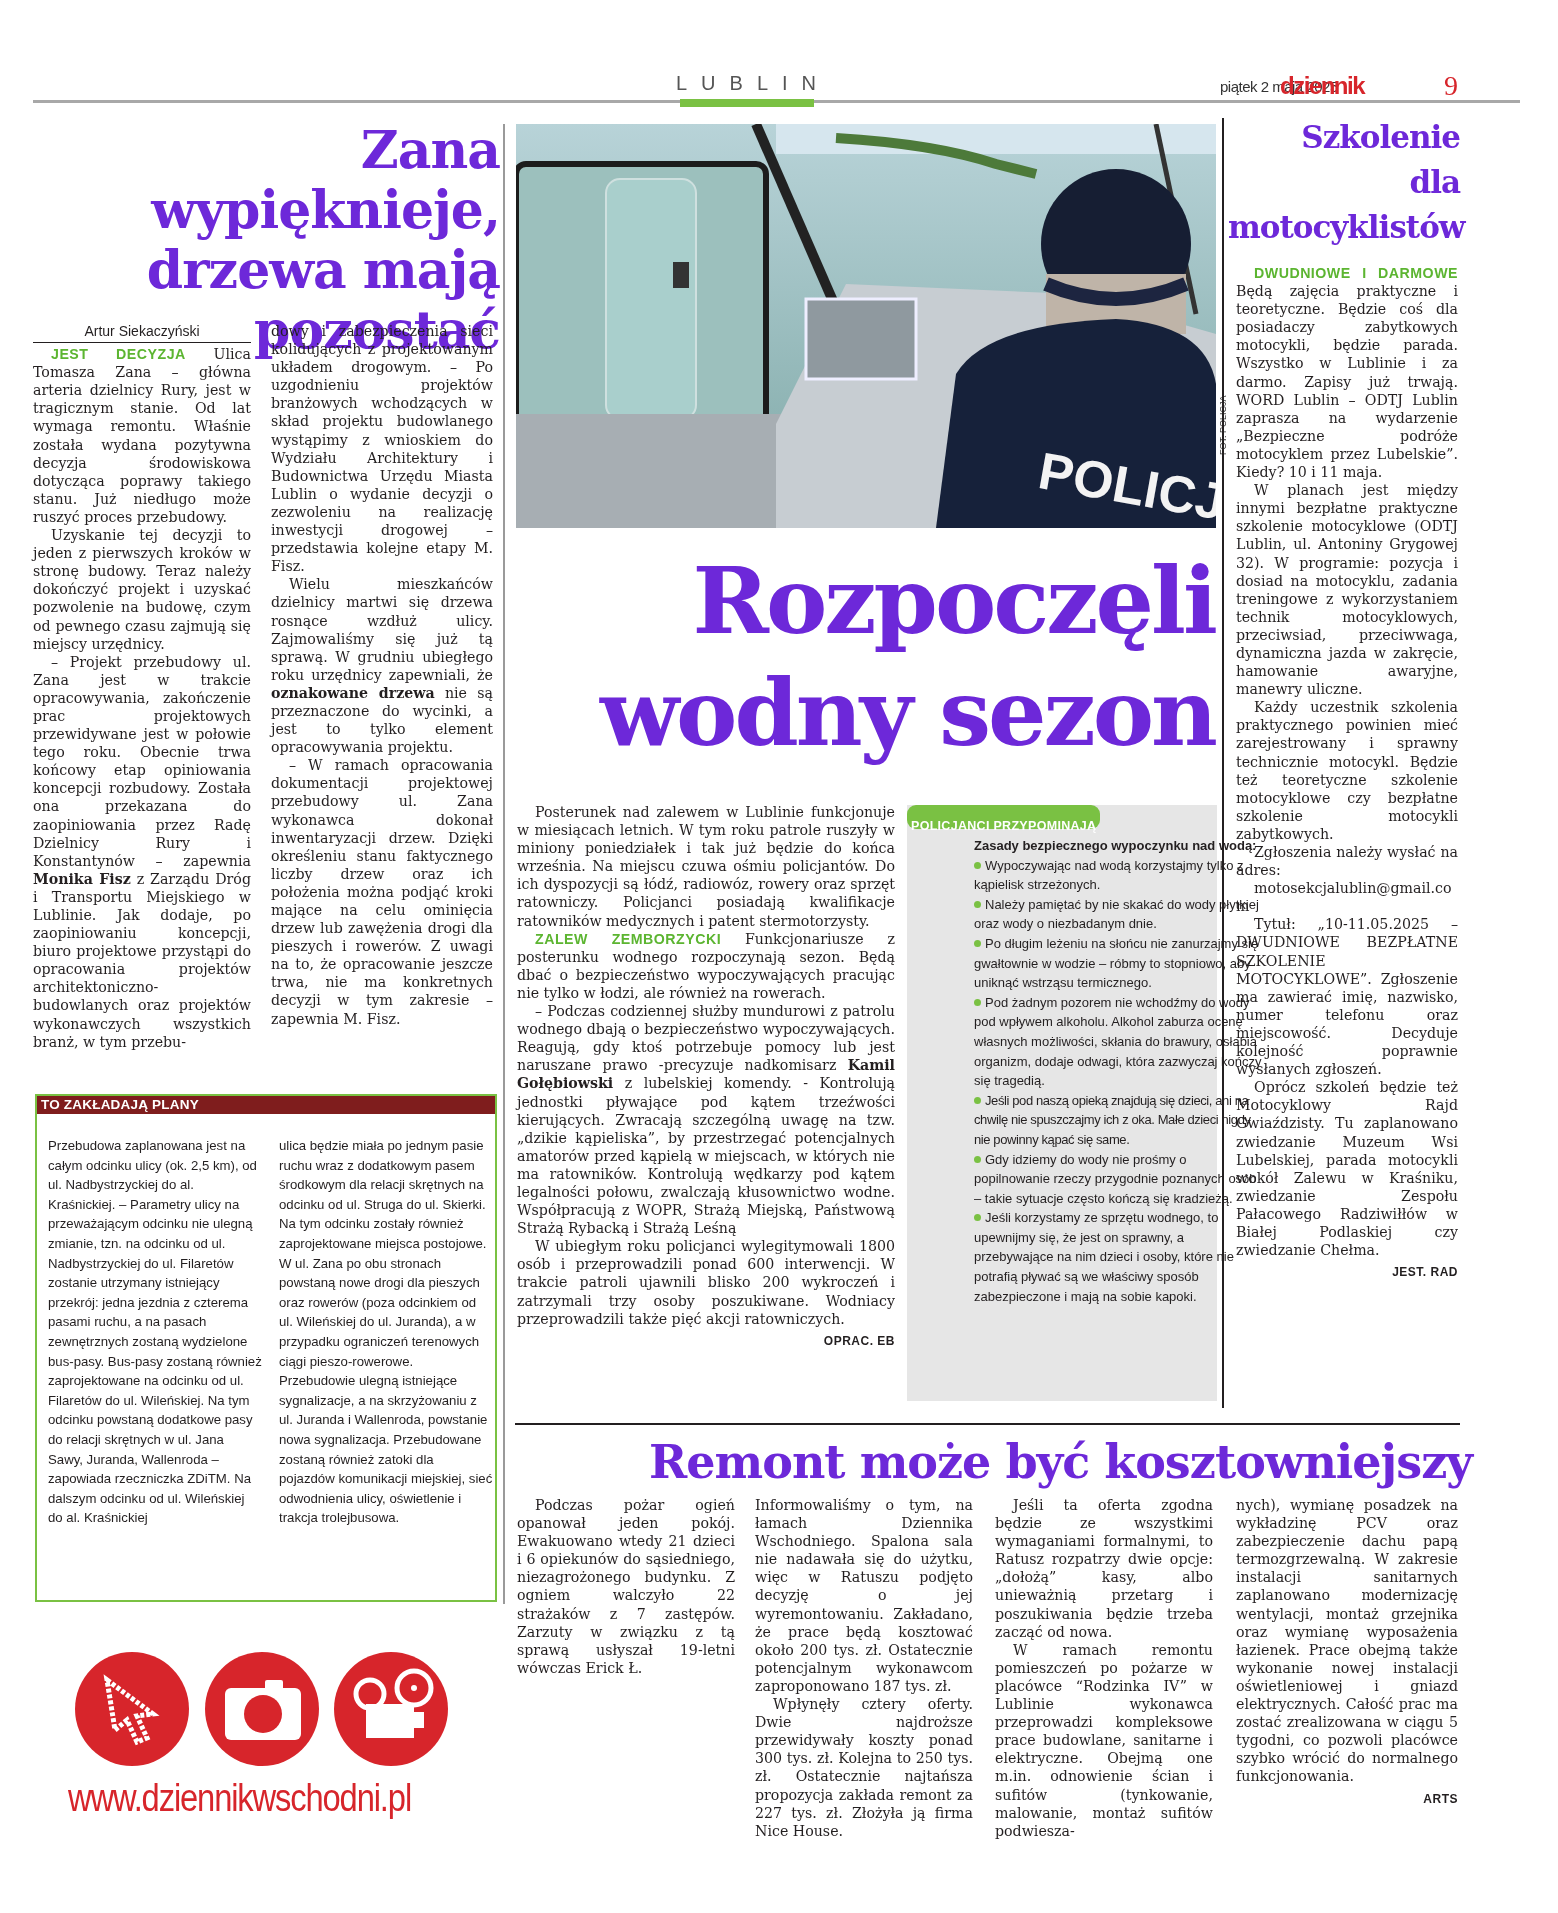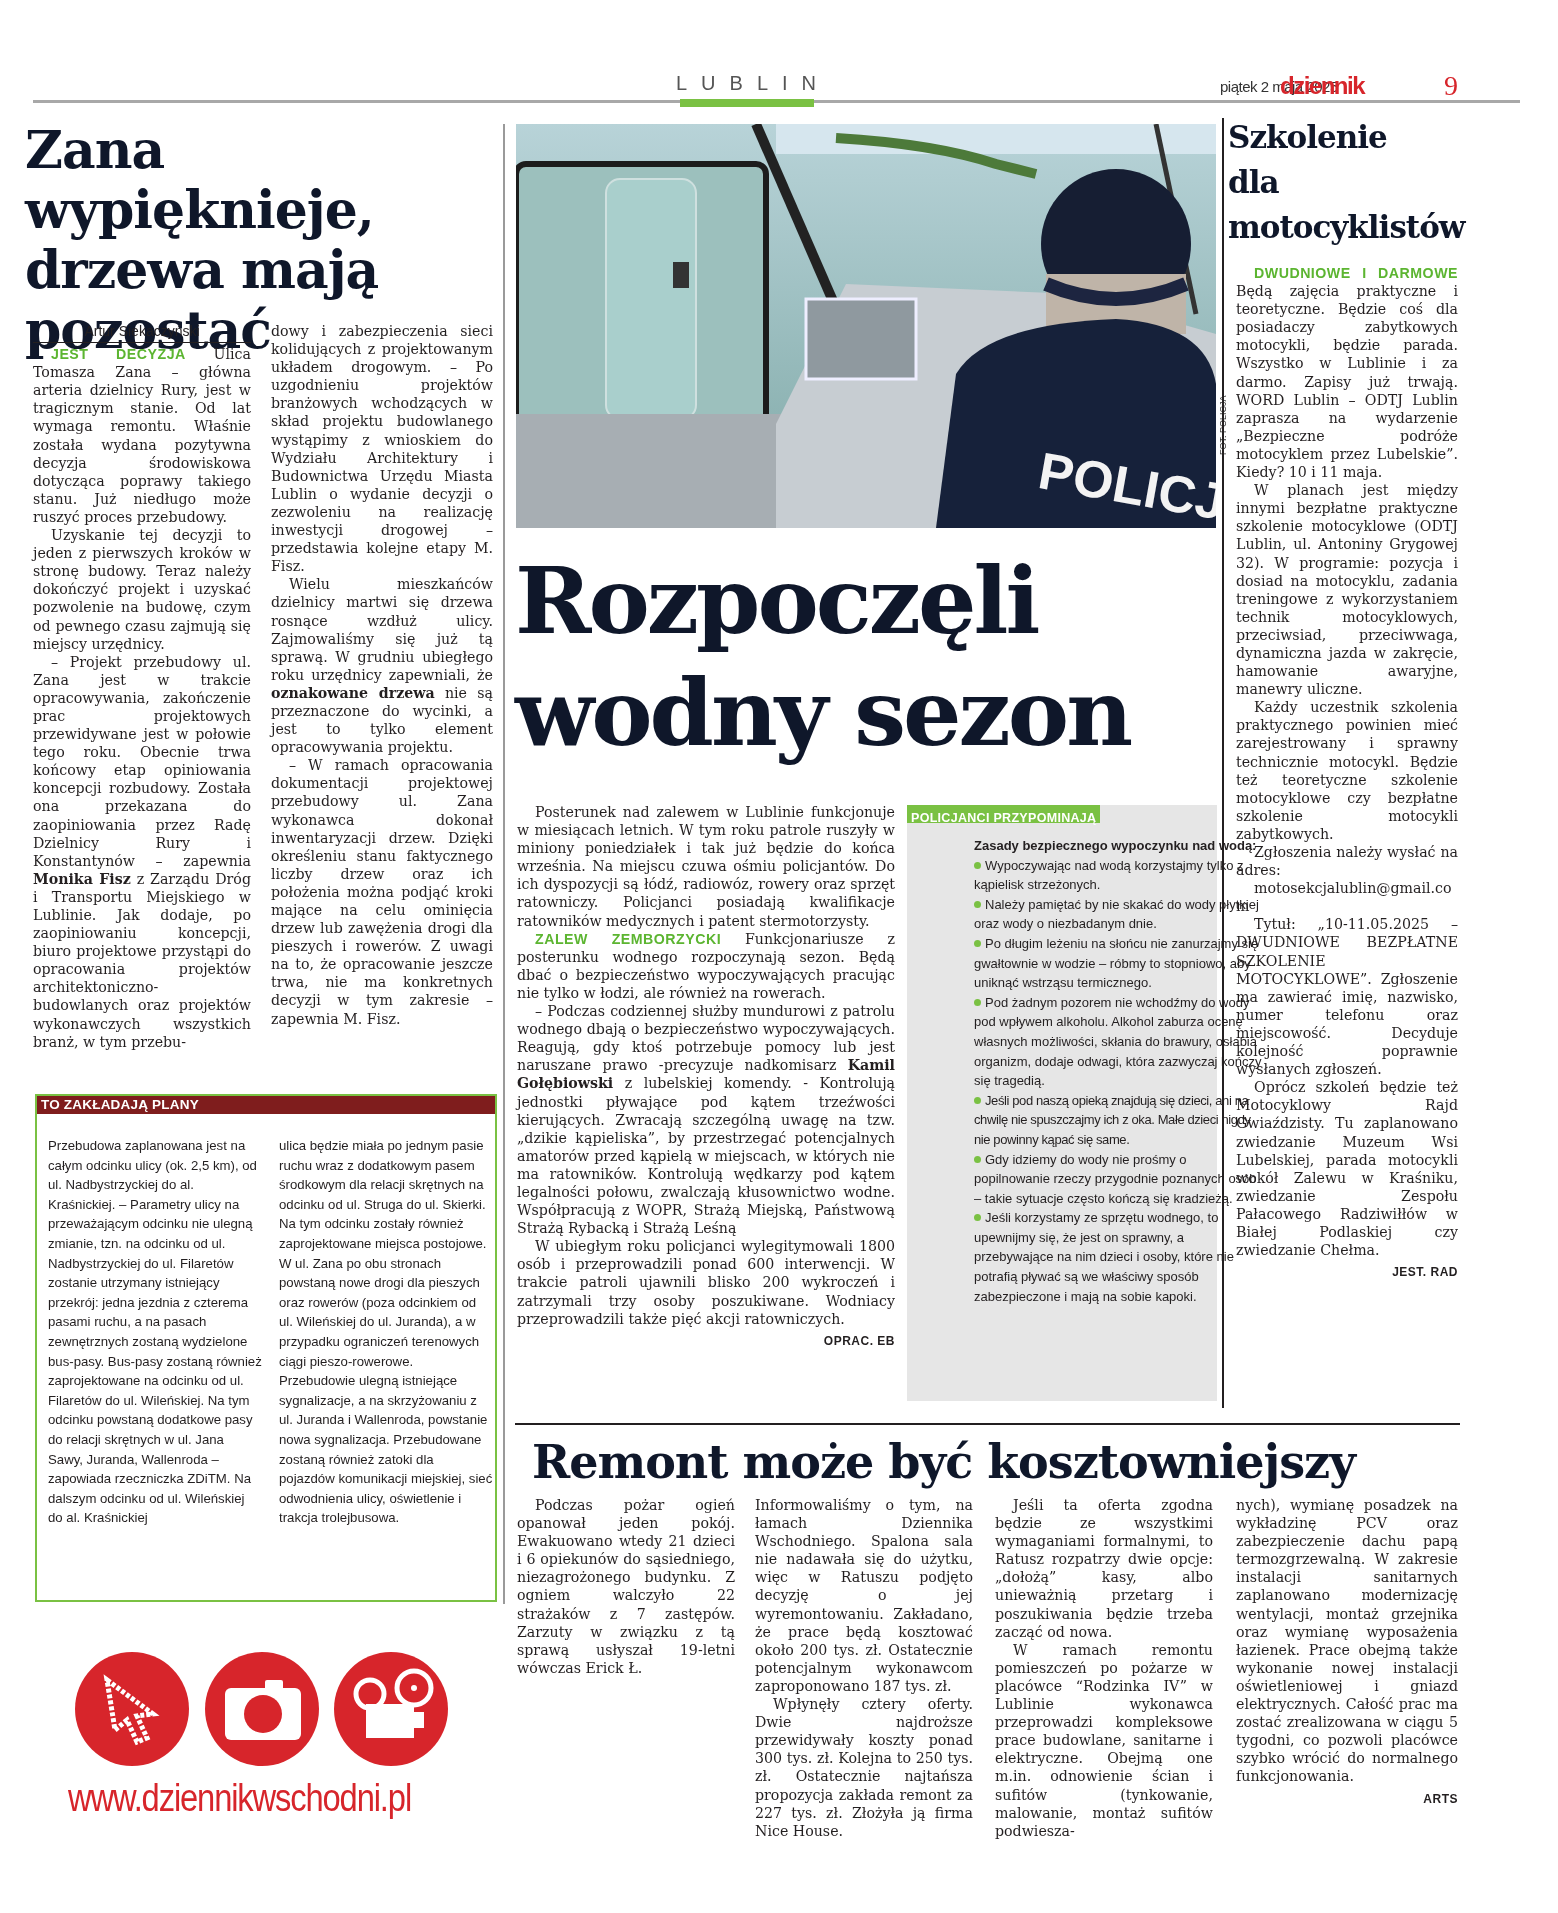--- a/index.html
+++ b/index.html
@@ -12,21 +12,21 @@
     font-family: "Liberation Sans", sans-serif; font-size: 20px; letter-spacing: 14px; color: #555; font-weight: normal; }
   .section-bar { position: absolute; left: 680px; top: 99px; width: 134px; height: 8px; background: #7ac143; }
   .date-text { position: absolute; left: 1220px; top: 78px; font-family: "Liberation Sans", sans-serif;
     font-size: 15px; color: #333; letter-spacing: -0.5px; }
   .brand-logo { position: absolute; left: 1280px; top: 72px; font-family: "Liberation Sans", sans-serif;
     font-weight: bold; font-size: 24px; color: #d7252b; letter-spacing: -1.5px; }
   .page-number { position: absolute; left: 1444px; top: 70px; font-family: "Liberation Serif", serif;
     font-size: 28px; color: #d7252b; }
 
   
-  .hl { font-family: "DejaVu Serif", serif; font-weight: bold; color: #0f172a; text-align: left; letter-spacing: -1px; }
+  .hl { font-family: "DejaVu Serif", serif; font-weight: bold; color: #6d28d9; text-align: right; letter-spacing: -1px; }
   .hl-zana { position: absolute; left: 25px; top: 120px; width: 475px; font-size: 52px; line-height: 60px; }
   .hl-policja { position: absolute; left: 515px; top: 545px; width: 700px; font-size: 92px; line-height: 112px; letter-spacing: -3px; }
   .hl-moto { position: absolute; left: 1228px; top: 115px; width: 232px; font-size: 31px; line-height: 45px; }
   .hl-remont { position: absolute; left: 532px; top: 1432px; width: 940px; font-size: 46px; line-height: 60px; }
 
   
   .col { position: absolute; font-family: "DejaVu Serif", serif; font-size: 14.2px; line-height: 18.1px;
     color: #231f20; text-align: justify; hyphens: manual; }
   .col p { text-indent: 18px; }
   .col p.noindent { text-indent: 0; }
@@ -48,21 +48,21 @@
 
   
   .plans-box { position: absolute; left: 35px; top: 1094px; width: 462px; height: 508px; border: 2.5px solid #7ac143; }
   .plans-header { position: absolute; left: 0; top: 0; width: 100%; height: 18px; background: #7f1d1d;
     color: #ffffff; font-family: "Liberation Sans", sans-serif; font-weight: bold; font-size: 13.5px; line-height: 18px; padding-left: 4px; letter-spacing: 0.2px; }
   .plans-col { position: absolute; top: 40px; width: 214px; font-family: "Liberation Sans", sans-serif; font-size: 13.2px;
     line-height: 19.6px; color: #231f20; }
 
   .tips-box { position: absolute; left: 907px; top: 805px; width: 310px; height: 596px; background: #e6e6e6; }
   .tips-header { position: absolute; left: 907px; top: 805px; height: 18px; background: #7ac143; color: #fff;
-    font-family: "Liberation Sans", sans-serif; font-weight: bold; font-size: 12.5px; line-height: 18px; padding: 4px 4px; letter-spacing: 0.3px; }
+    font-family: "Liberation Sans", sans-serif; font-weight: bold; font-size: 12.5px; line-height: 18px; padding: 12px 4px; letter-spacing: 0.3px; border-radius: 9px; }
   .tips-body { position: absolute; left: 974px; top: 836px; width: 292px; font-family: "Liberation Sans", sans-serif;
     font-size: 13px; line-height: 19.6px; color: #231f20; }
   .tips-title { font-weight: bold; }
   .tips-body .bullet { display: inline-block; width: 7px; height: 7px; border-radius: 50%; background: #7ac143;
     margin-right: 4px; vertical-align: 1px; }
 
   
   .promo-circle { position: absolute; width: 114px; height: 114px; border-radius: 50%; background: #d7252b; }
   .promo-url { position: absolute; left: 68px; top: 1777px; width: 390px; font-family: "Liberation Sans", sans-serif;
     font-size: 38px; color: #d7252b; letter-spacing: -1.3px; transform: scaleX(0.86); transform-origin: left top; white-space: nowrap; }

